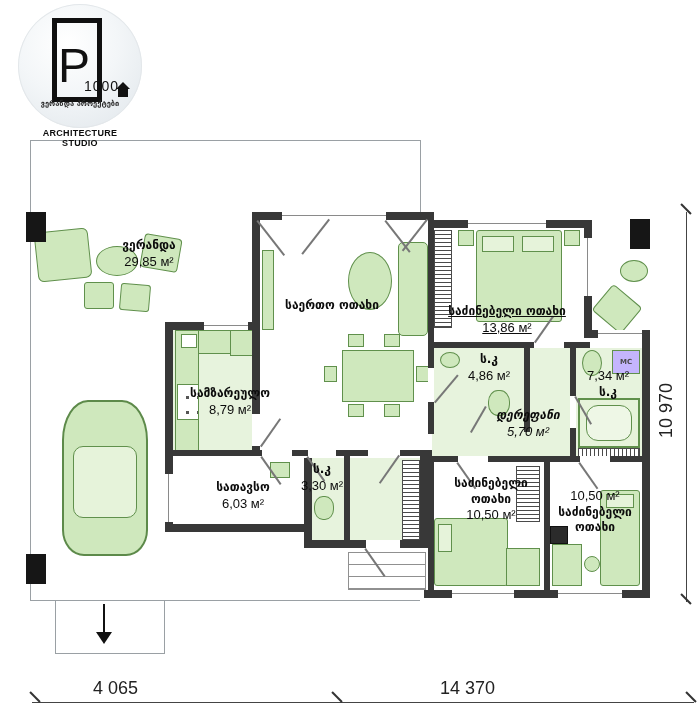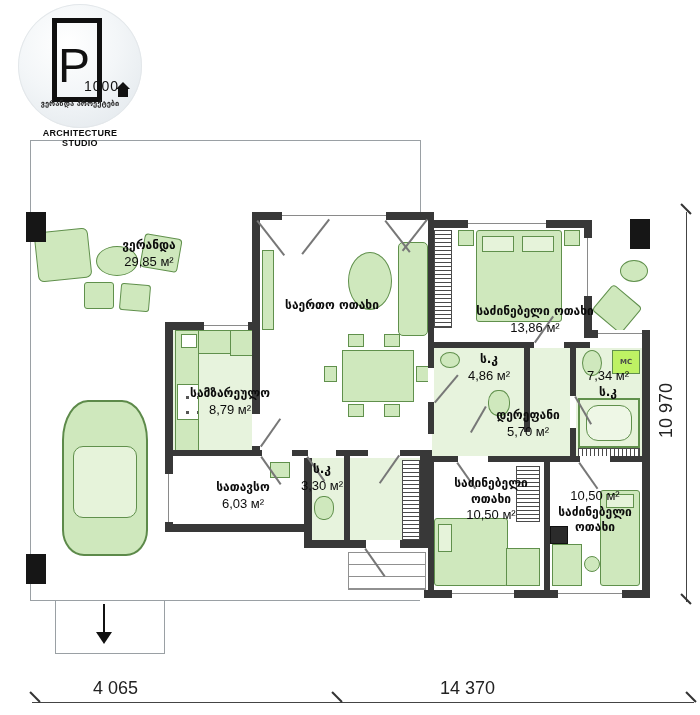--- a/index.html
+++ b/index.html
@@ -24,21 +24,21 @@
   .rname{font-weight:700;font-size:12px;display:block;}
   .rname-sm{font-weight:700;font-size:10px;display:block;letter-spacing:-0.5px;}
   .rarea{font-weight:400;font-size:13px;display:block;font-family:"Liberation Sans",sans-serif;}
   .dimtxt{font:400 18px "Liberation Sans",sans-serif;color:#222;text-align:center;}
   .vert{writing-mode:vertical-rl;transform:rotate(180deg);}
   .tick{width:14px;height:2px;background:#333;transform:rotate(45deg);}
   .logo-circle{border-radius:50%;
      background:radial-gradient(circle at 40% 32%,#ffffff 0%,#f3f6f8 45%,#dfe5ea 100%);
      box-shadow:0 0 0 1px #e3e7ea inset;}
   .logo-rect{border:5px solid #101010;}
-  .mc{background:#bef264;border:1.5px solid #60904c;font:700 7px "DejaVu Sans",sans-serif;
+  .mc{background:#c4b5fd;border:1.5px solid #60904c;font:700 7px "DejaVu Sans",sans-serif;
       color:#4a4a4a;text-align:center;line-height:22px;}
   .stove{background:#fff;border:1.5px solid #60904c;
       background-image:radial-gradient(circle,#555 1.5px,transparent 2px);
       background-size:11px 15px;background-position:4px 5px;}
   .ell{border-radius:50%;}
 </style>
 </head>
 <body>
 
 <div class="canvas">
@@ -202,29 +202,29 @@
     <span class="rarea">8,79 м²</span>
   </div>
   <div class="abs rlabel" style="left:184px;top:480px;width:118px;">
     <span class="rname">სათავსო</span>
     <span class="rarea">6,03 м²</span>
   </div>
   <div class="abs rlabel" style="left:294px;top:462px;width:56px;">
     <span class="rname">ს.კ</span>
     <span class="rarea">3,30 м²</span>
   </div>
-  <div class="abs rlabel" style="left:460px;top:304px;width:150px;">
+  <div class="abs rlabel" style="left:432px;top:304px;width:150px;text-decoration:underline;">
     <span class="rname">საძინებელი ოთახი</span>
     <span class="rarea">13,86 м²</span>
   </div>
   <div class="abs rlabel" style="left:452px;top:352px;width:74px;">
     <span class="rname">ს.კ</span>
     <span class="rarea">4,86 м²</span>
   </div>
-  <div class="abs rlabel" style="left:468px;top:408px;width:120px;">
+  <div class="abs rlabel" style="left:468px;top:408px;width:120px;font-style:italic;">
     <span class="rname">დერეფანი</span>
     <span class="rarea">5,70 м²</span>
   </div>
   <div class="abs rlabel" style="left:576px;top:368px;width:64px;">
     <span class="rarea">7,34 м²</span>
     <span class="rname">ს.კ</span>
   </div>
   <div class="abs rlabel" style="left:438px;top:476px;width:106px;">
     <span class="rname">საძინებელი</span>
     <span class="rname">ოთახი</span>

